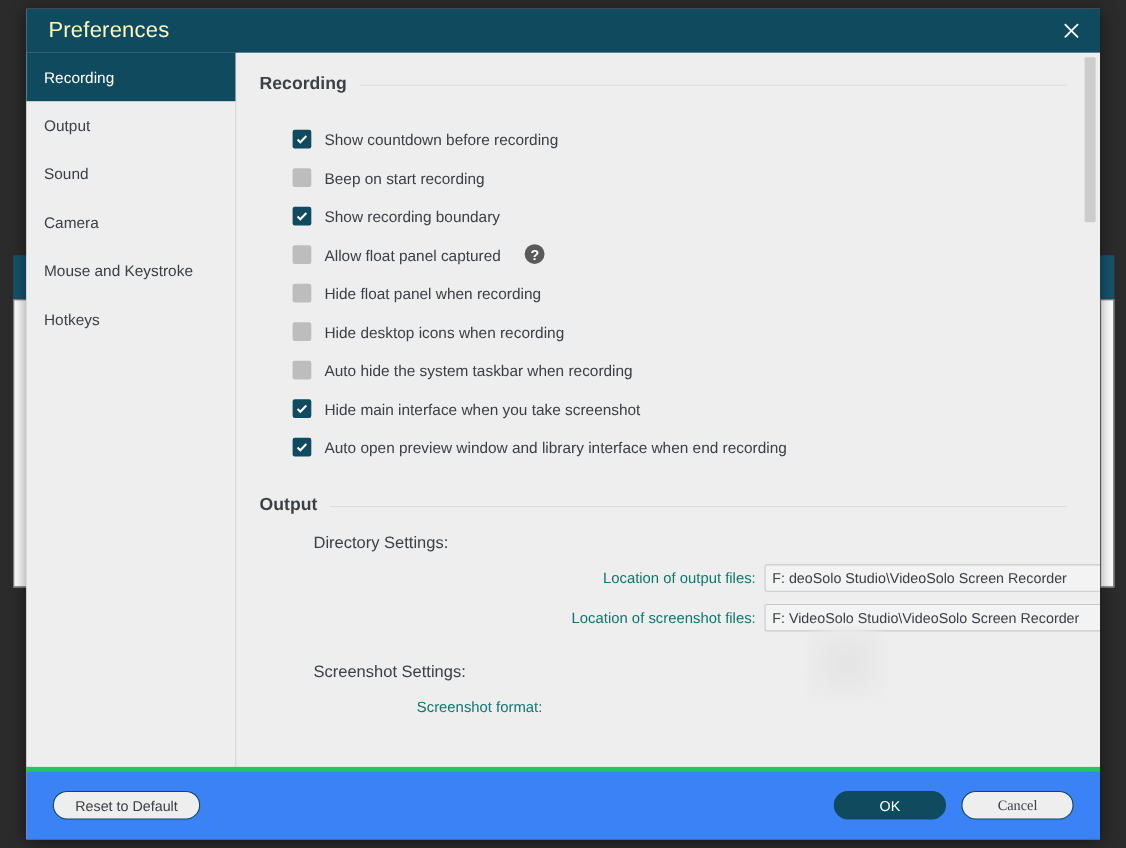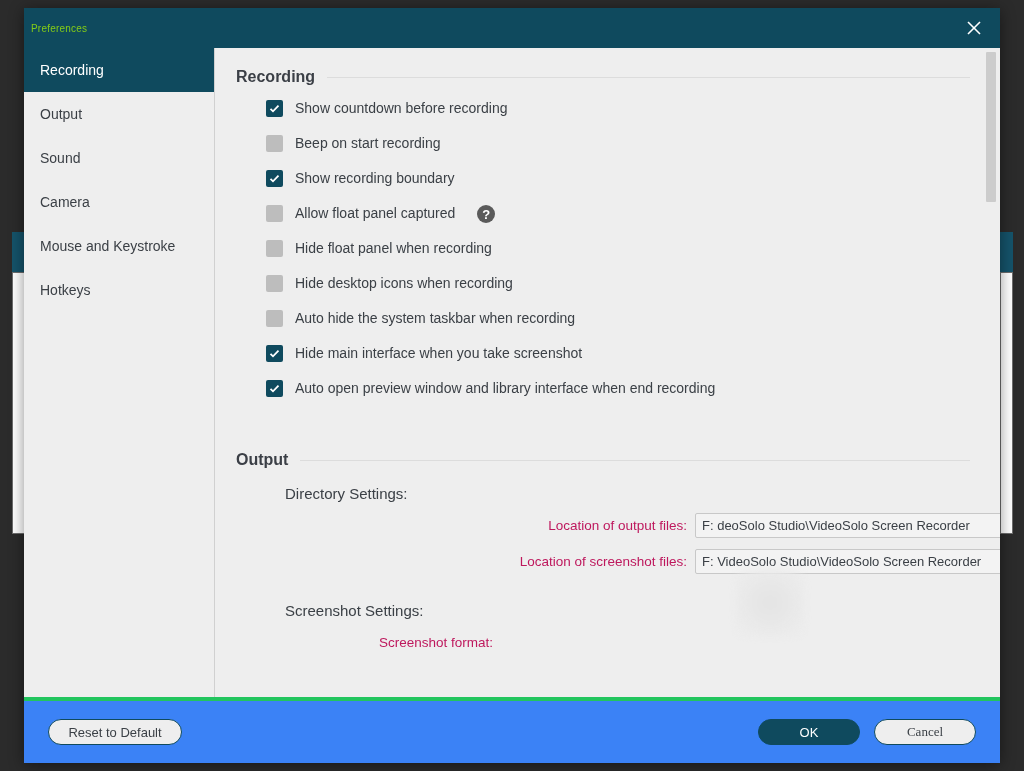--- a/index.html
+++ b/index.html
@@ -53,23 +53,23 @@
   
   #titlebar {
     height: 40px;
     background: #0f4a5e;
     display: flex;
     align-items: center;
     flex: 0 0 40px;
     position: relative;
   }
   #title-text {
-    color: #84cc16;
-    font-size: 10px;
-    margin-left: 7px;
+    color: #fef9c3;
+    font-size: 20px;
+    margin-left: 20px;
     letter-spacing: .2px;
   }
   #close-btn {
     position: absolute;
     right: 0; top: 0;
     width: 52px; height: 40px;
     display: flex; align-items: center; justify-content: center;
     cursor: pointer;
   }
   #close-btn svg { display:block; }
@@ -131,21 +131,21 @@
   .section-head .rule {
     flex: 1 1 auto;
     height: 1px;
     background: #dcdcdc;
   }
 
   
   .cb-list { margin: 14px 0 0 30px; }
   .cb-row {
     display: flex;
-    align-items: flex-start;
+    align-items: flex-end;
     height: 35px;
     cursor: pointer;
   }
   .cb {
     width: 17px; height: 17px;
     flex: 0 0 17px;
     border-radius: 2px;
     background: #bdbdbd;
     display: flex; align-items: center; justify-content: center;
   }
@@ -183,21 +183,21 @@
     align-items: center;
     height: 30px;
     margin-bottom: 6px;
   }
   .field-label {
     width: 459px;
     flex: 0 0 459px;
     text-align: right;
     padding-right: 8px;
     font-size: 13.5px;
-    color: #be185d;
+    color: #0f766e;
   }
   .text-input {
     height: 25px;
     background: #f3f3f3;
     border: 1px solid #c8c8c8;
     border-radius: 2px;
     display: flex;
     align-items: center;
     padding: 0 6px;
     font-size: 13px;

